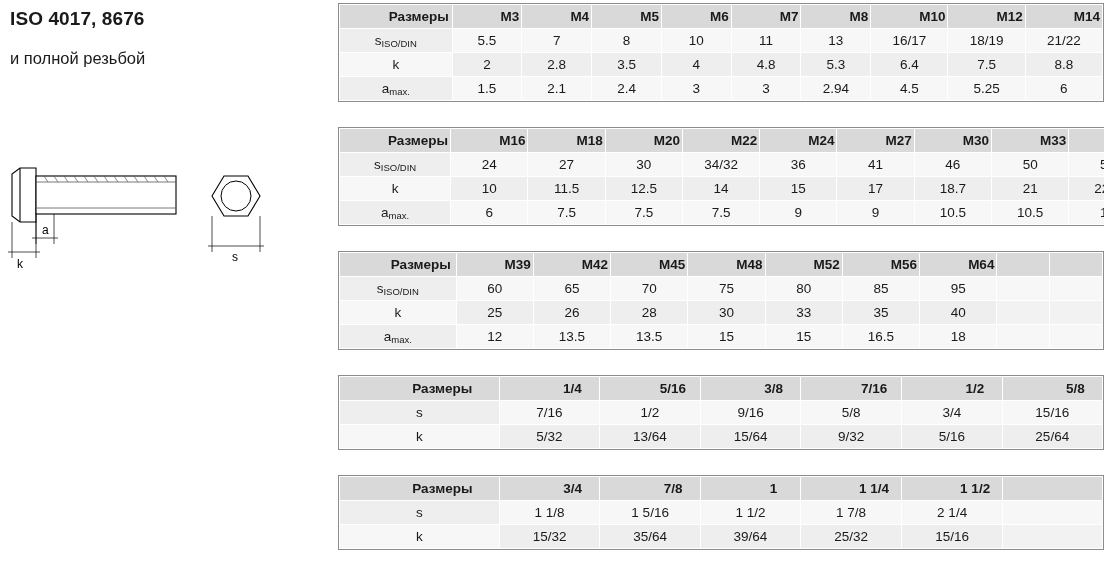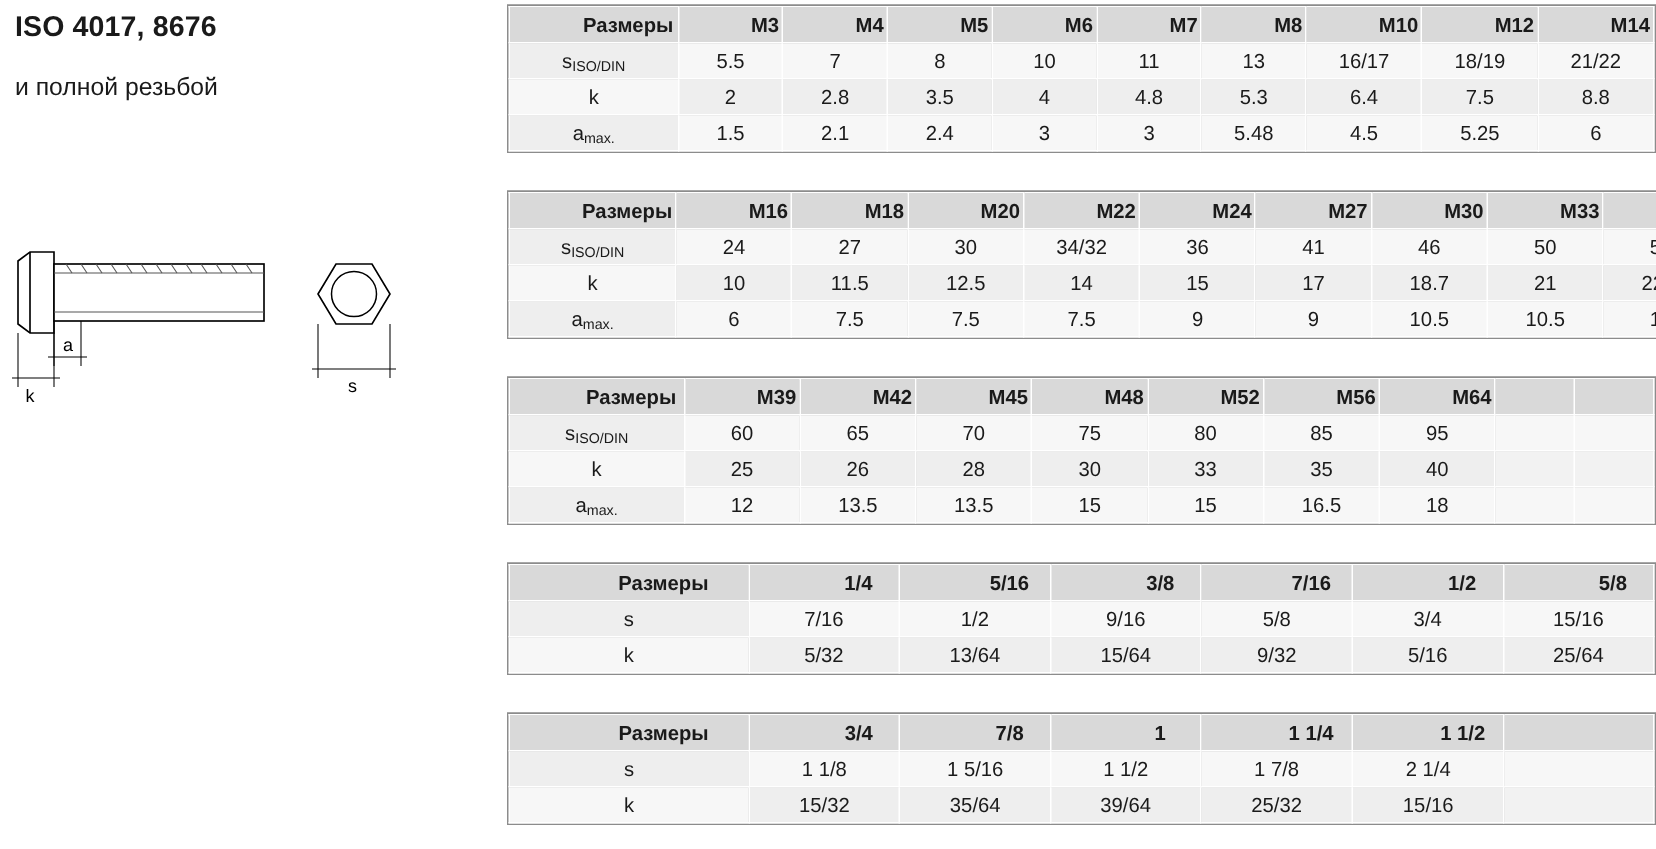--- a/index.html
+++ b/index.html
@@ -215,21 +215,21 @@
         <td>7.5</td>
         <td>8.8</td>
       </tr>
       <tr class="alt">
         <td class="rowlabel"><span>a</span><sub>max.</sub></td>
         <td>1.5</td>
         <td>2.1</td>
         <td>2.4</td>
         <td>3</td>
         <td>3</td>
-        <td>5.48</td>
+        <td>2.94</td>
         <td>4.5</td>
         <td>5.25</td>
         <td>6</td>
       </tr>
     </tbody>
         </table>
     </div>
   </div>
 
   <div class="tbl-wrap" style="left:338px; top:127px;">

